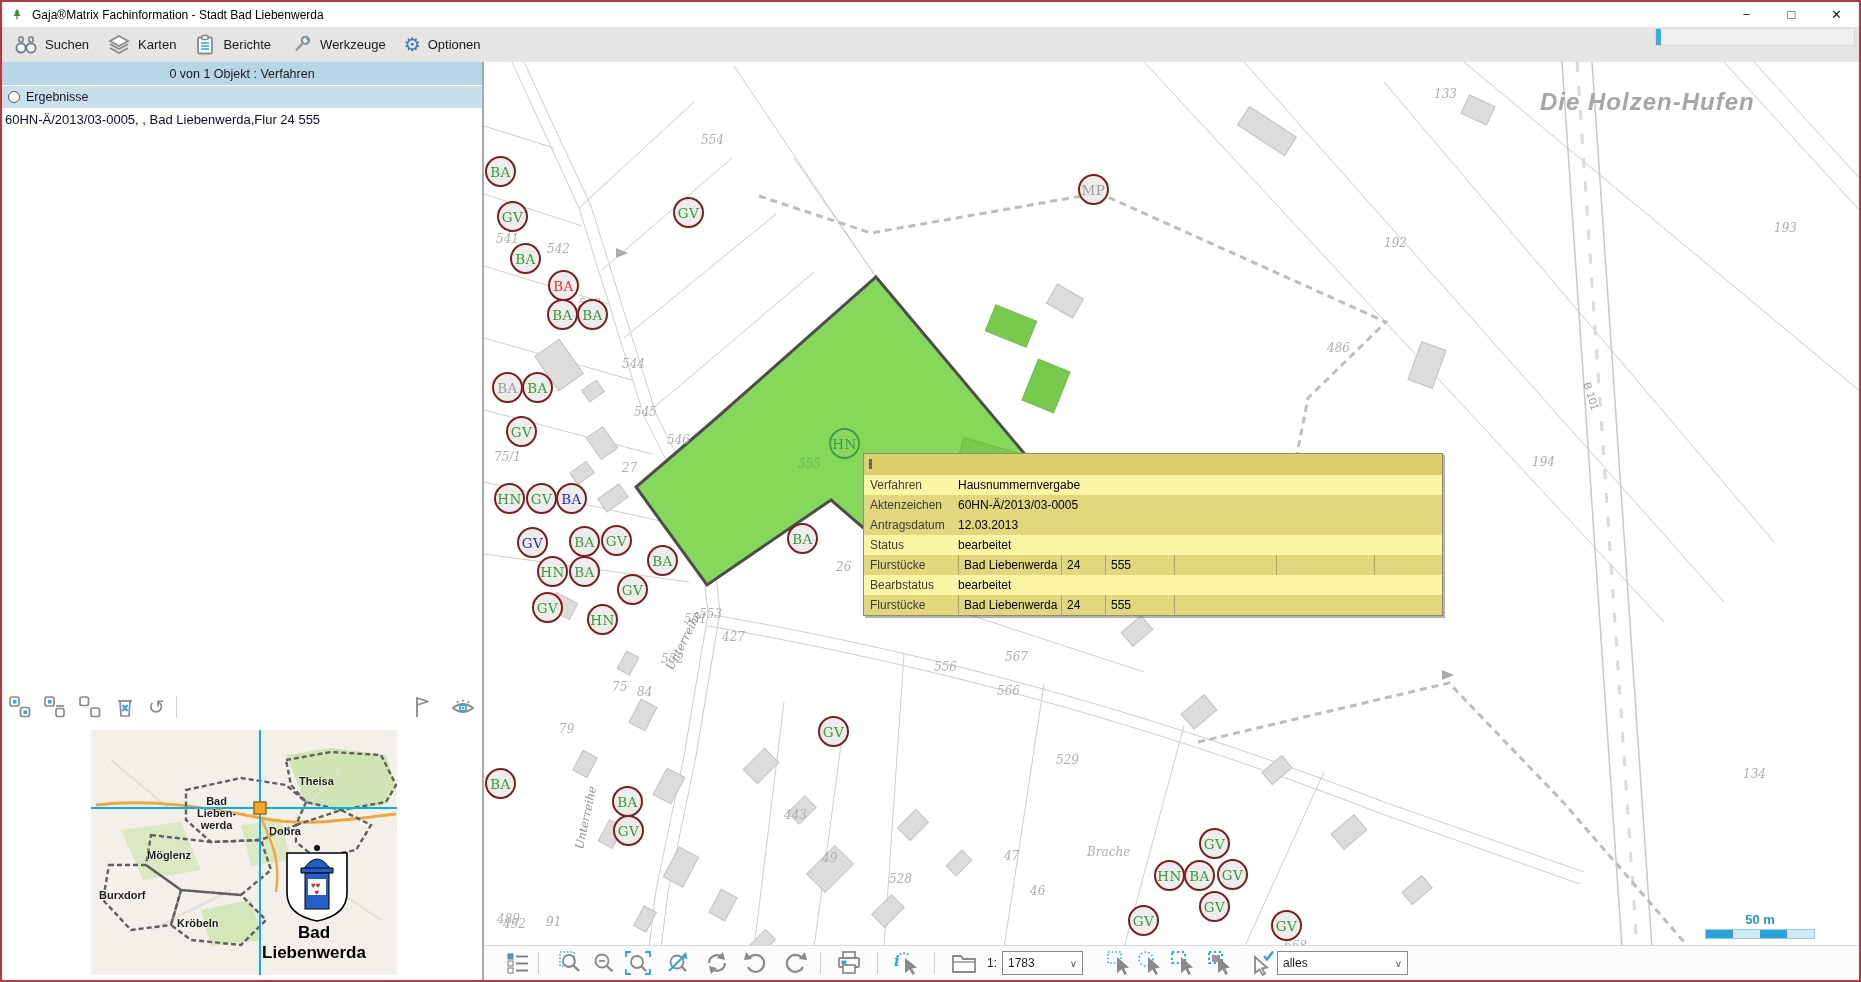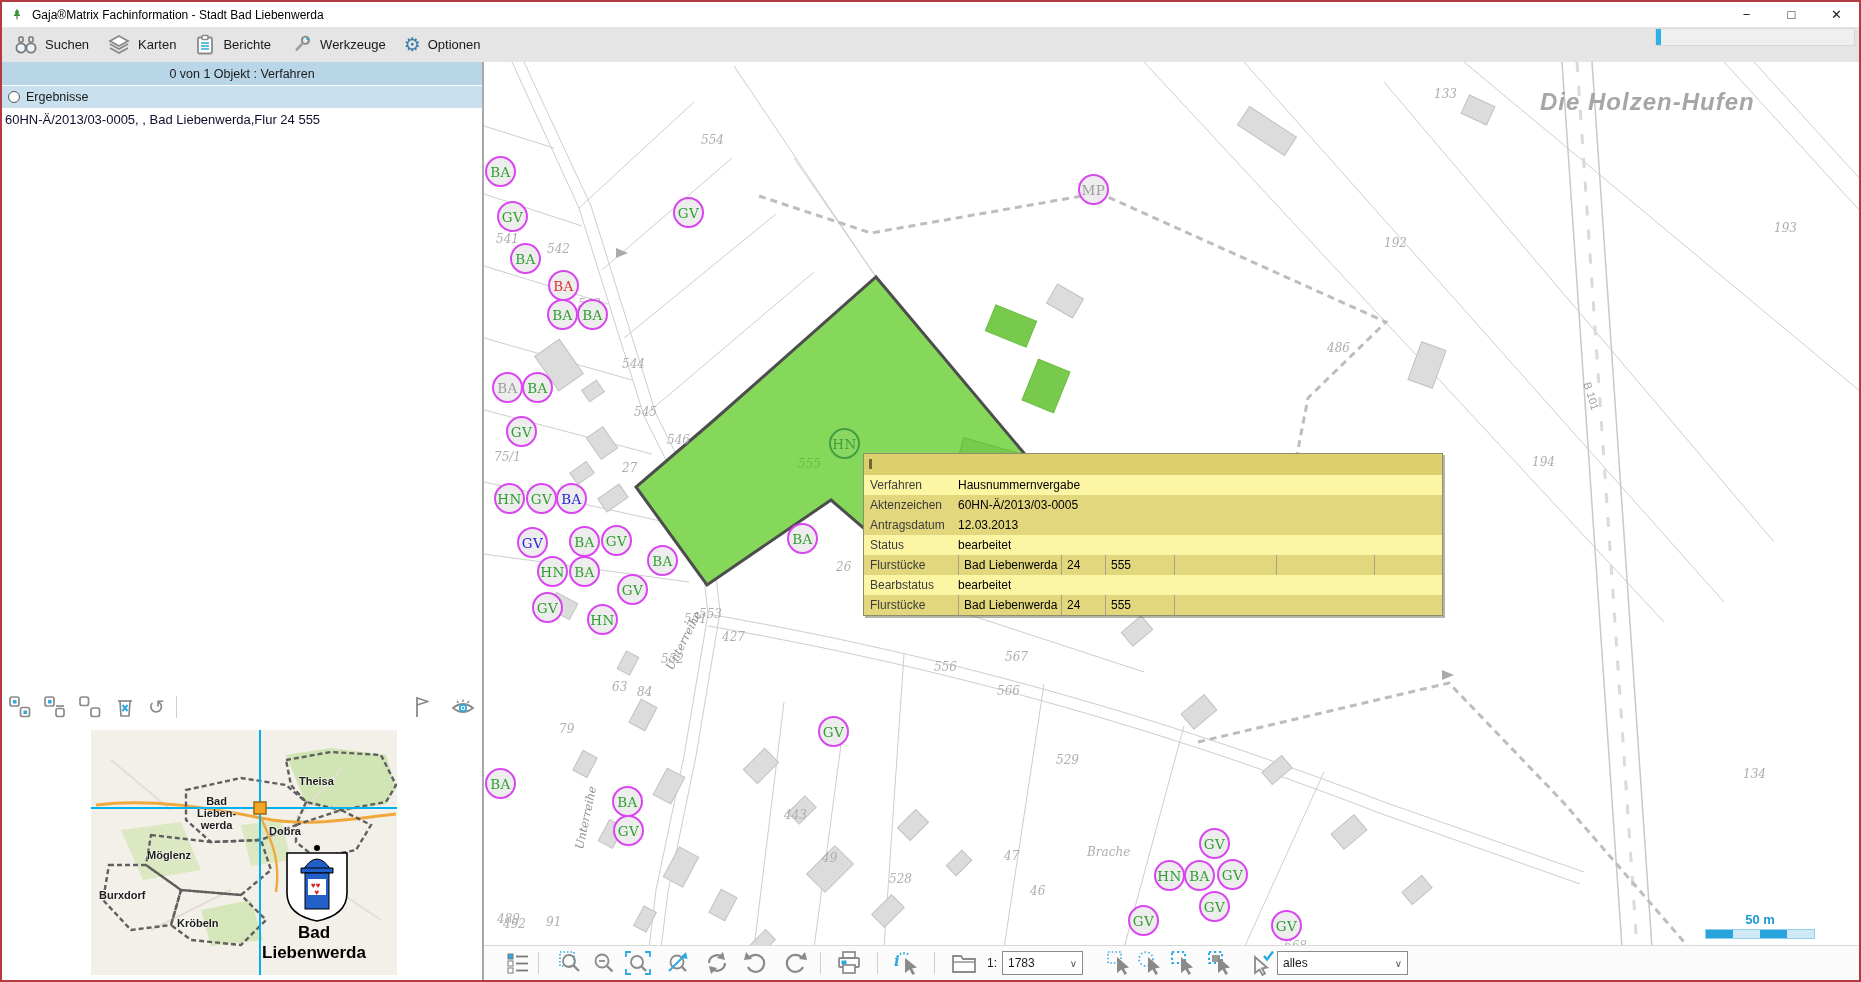--- a/index.html
+++ b/index.html
@@ -45,21 +45,21 @@
             text-align:center;line-height:1.08;text-shadow:0 0 2px #fff,0 0 2px #fff}
   .mm-caption{position:absolute;left:143px;top:193px;width:160px;text-align:center;font-size:17px;
               font-weight:bold;color:#000;line-height:1.2}
 
   
   .v-divider{position:absolute;left:482px;top:62px;bottom:2px;width:2px;background:#a8a8a8;z-index:5}
 
   
   .map{position:absolute;left:484px;top:62px;right:2px;bottom:36px;background:#fff;overflow:hidden}
   .map svg.basemap{position:absolute;left:0;top:0}
-  .mk{position:absolute;width:31px;height:31px;border:2px solid #d946ef;border-radius:50%;
+  .mk{position:absolute;width:31px;height:31px;border:2px solid #7f1d1d;border-radius:50%;
       background:rgba(235,235,235,.92);display:flex;align-items:center;justify-content:center;
       font-family:"DejaVu Serif",serif;font-size:13.5px;box-sizing:border-box;z-index:20;letter-spacing:.5px}
   .mk.green{color:#2f9e2f}.mk.red{color:#e03232}.mk.blue{color:#2525cf}.mk.gray{color:#9c9c9c}
   .mk.sel{background:rgba(142,216,106,.55);border-color:#3f9f3f;color:#3f9f3f}
   .plabel{position:absolute;font-family:"DejaVu Serif",serif;font-style:italic;font-size:12px;
           color:#aeaeae;white-space:nowrap;z-index:10}
   .plabel.green{color:#69bd47}
   .street-label{position:absolute;font-family:"DejaVu Serif",serif;font-style:italic;font-size:11.5px;
                 color:#8f8f8f;white-space:nowrap;transform-origin:left center;z-index:10}
   .area-label{position:absolute;left:1056px;top:26px;font-size:24px;font-weight:bold;font-style:italic;
@@ -336,21 +336,21 @@
       <div class="plabel" style="left: 138px; top: 295px;">544</div>
       <div class="plabel" style="left: 150px; top: 343px;">545</div>
       <div class="plabel" style="left: 183px; top: 371px;">546</div>
       <div class="plabel" style="left: 138px; top: 399px;">27</div>
       <div class="plabel" style="left: 10px; top: 388px;">75/1</div>
       <div class="plabel" style="left: 200px; top: 550px;">551</div>
       <div class="plabel" style="left: 215px; top: 545px;">553</div>
       <div class="plabel" style="left: 238px; top: 568px;">427</div>
       <div class="plabel green" style="left: 314px; top: 395px;">555</div>
       <div class="plabel" style="left: 177px; top: 590px;">552</div>
-      <div class="plabel" style="left: 128px; top: 618px;">63</div>
+      <div class="plabel" style="left: 128px; top: 618px;">75</div>
       <div class="plabel" style="left: 153px; top: 623px;">84</div>
       <div class="plabel" style="left: 75px; top: 660px;">79</div>
       <div class="plabel" style="left: 450px; top: 598px;">556</div>
       <div class="plabel" style="left: 493px; top: 622px; margin-left: 20px;">566</div>
       <div class="plabel" style="left: 521px; top: 588px;">567</div>
       <div class="plabel" style="left: 572px; top: 691px;">529</div>
       <div class="plabel" style="left: 300px; top: 746px;">443</div>
       <div class="plabel" style="left: 338px; top: 789px;">49</div>
       <div class="plabel" style="left: 405px; top: 810px;">528</div>
       <div class="plabel" style="left: 520px; top: 787px;">47</div>

